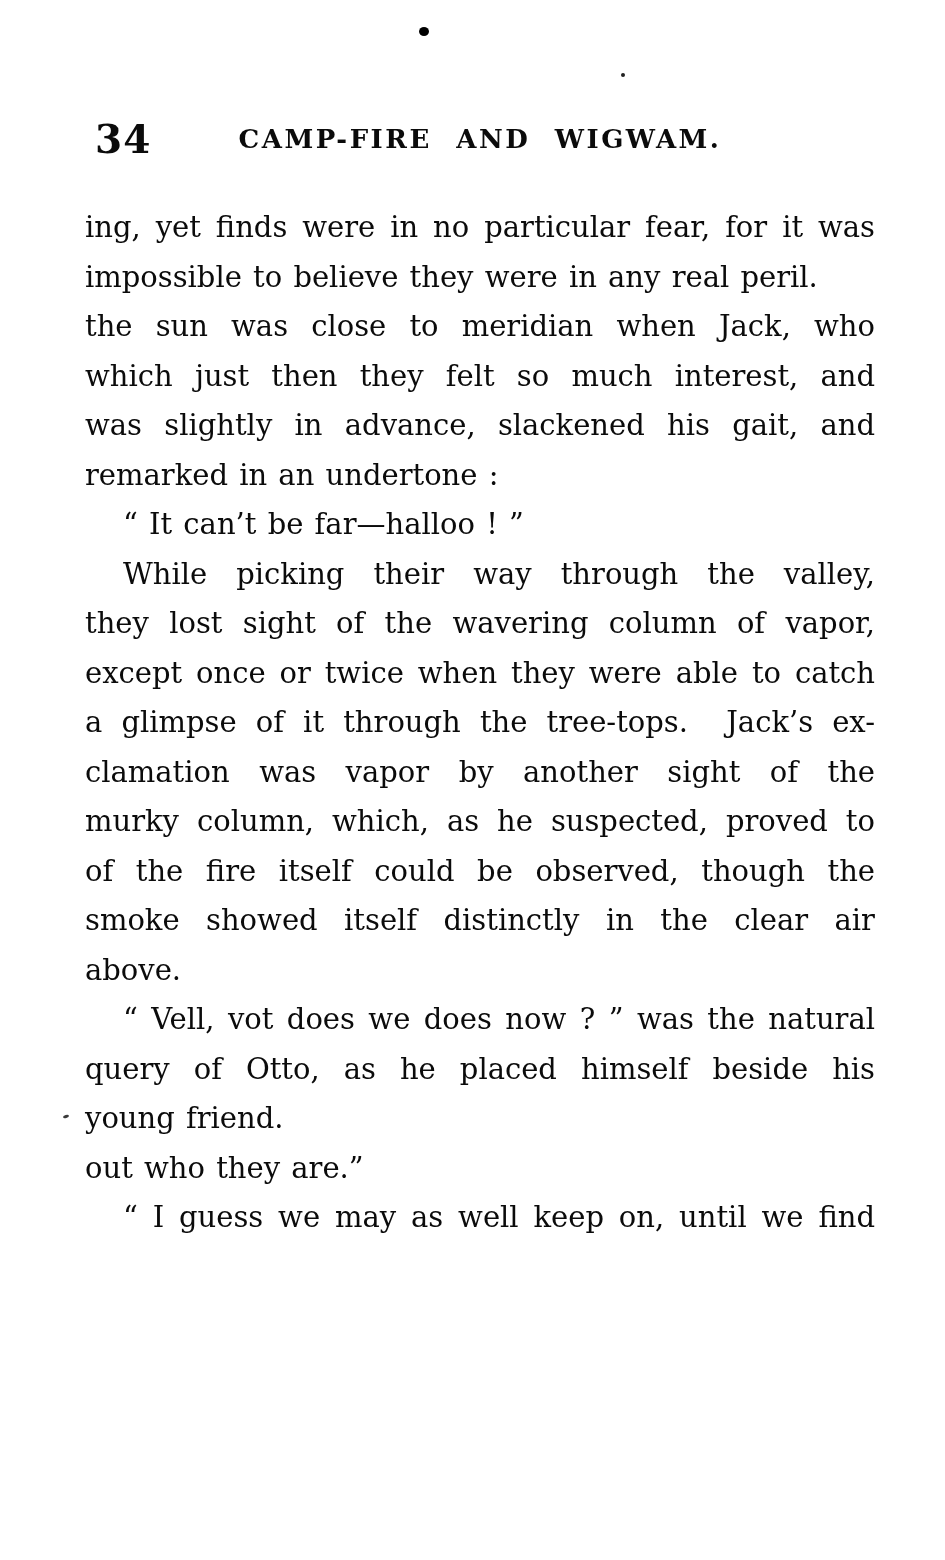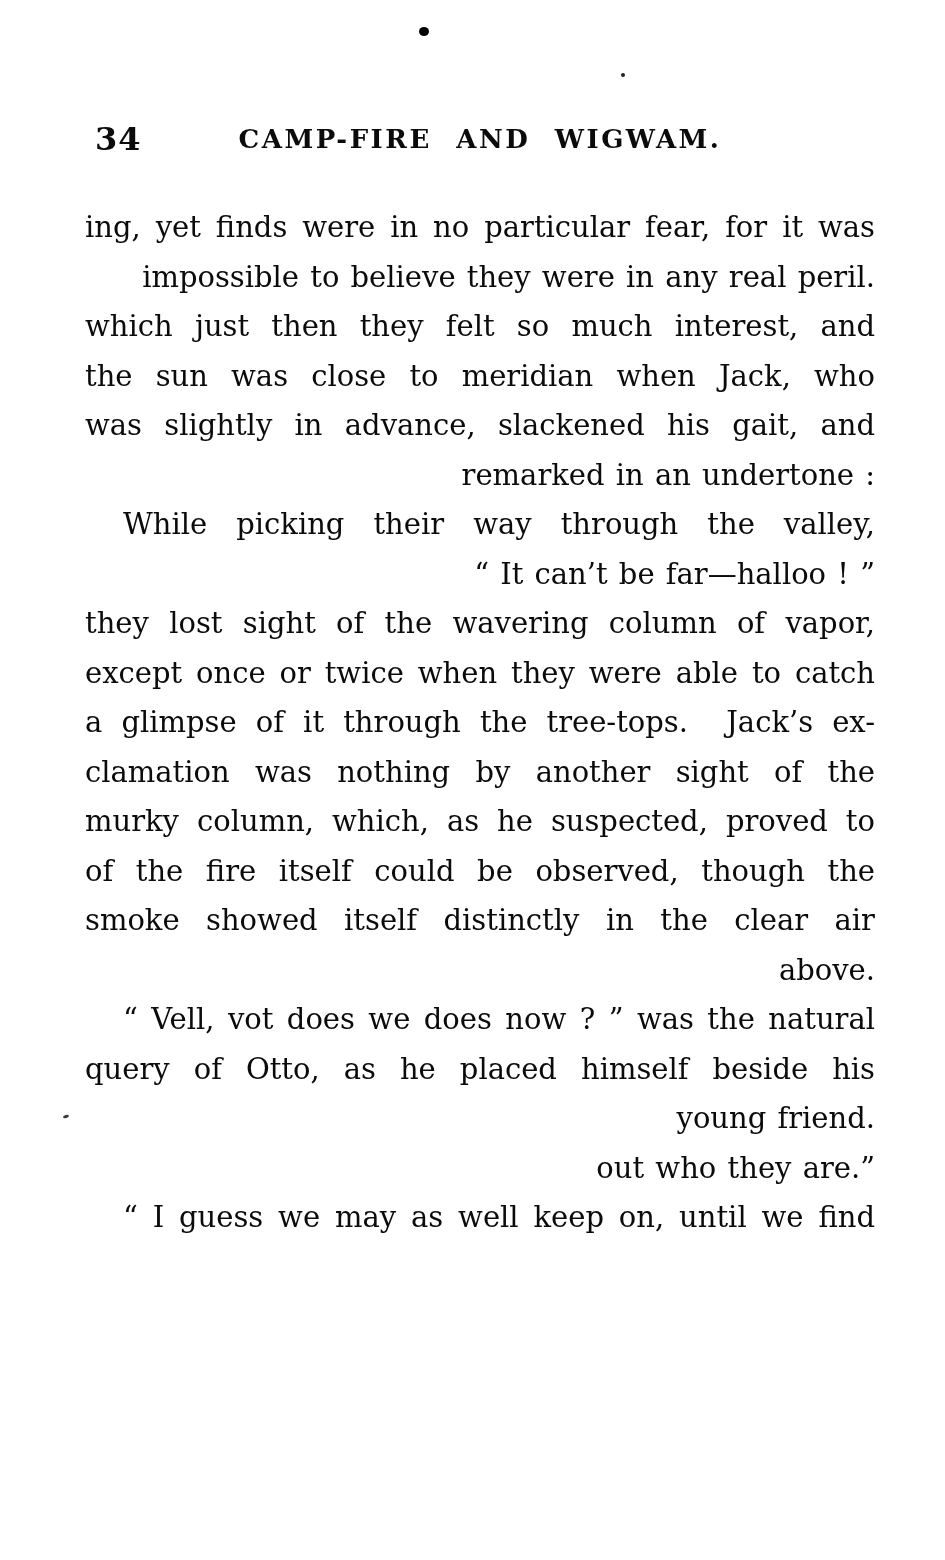--- a/index.html
+++ b/index.html
@@ -23,21 +23,21 @@
     left: 85px;
     top: 118px;
     width: 790px;
     height: 42px;
   }
   .page-number {
     position: absolute;
     left: 10px;
     top: 0;
     line-height: 42px;
-    font-size: 32px;
+    font-size: 39px;
     font-weight: bold;
     letter-spacing: 1px;
   }
   .running-title {
     position: absolute;
     left: 0;
     top: 0;
     width: 100%;
     line-height: 42px;
     text-align: center;
@@ -52,21 +52,21 @@
     position: absolute;
     left: 85px;
     top: 203px;
     width: 790px;
   }
   .line {
     height: 49.5px;
     line-height: 49.5px;
     font-size: 29px;
     white-space: normal;
-    text-align: right;
+    text-align: left;
     word-spacing: 2px;
   }
   .line.just {
     text-align: justify;
     text-align-last: justify;
   }
   .line.indent {
     padding-left: 38px;
   }
 
@@ -90,30 +90,30 @@
   <div class="speck speck-c"></div>
 
   <div class="page-header">
     <div class="running-title">CAMP-FIRE AND WIGWAM.</div>
     <div class="page-number">34</div>
   </div>
 
   <div class="page-text">
       <div class="line just">ing, yet finds were in no particular fear, for it was</div>
       <div class="line">impossible to believe they were in any real peril.</div>
+      <div class="line just">the sun was close to meridian when Jack, who</div>
       <div class="line just">which just then they felt so much interest, and</div>
-      <div class="line just">the sun was close to meridian when Jack, who</div>
       <div class="line just">was slightly in advance, slackened his gait, and</div>
       <div class="line">remarked in an undertone :</div>
+      <div class="line indent">“ It can’t be far—halloo ! ”</div>
       <div class="line just indent">While picking their way through the valley,</div>
-      <div class="line indent">“ It can’t be far—halloo ! ”</div>
       <div class="line just">they lost sight of the wavering column of vapor,</div>
       <div class="line just">except once or twice when they were able to catch</div>
       <div class="line just">a glimpse of it through the tree-tops. &nbsp;Jack’s ex-</div>
-      <div class="line just">clamation was nothing by another sight of the</div>
+      <div class="line just">clamation was vapor by another sight of the</div>
       <div class="line just">murky column, which, as he suspected, proved to</div>
       <div class="line just">of the fire itself could be observed, though the</div>
       <div class="line just">smoke showed itself distinctly in the clear air</div>
       <div class="line">above.</div>
       <div class="line just indent">“ Vell, vot does we does now ? ” was the natural</div>
       <div class="line just">query of Otto, as he placed himself beside his</div>
       <div class="line">young friend.</div>
       <div class="line">out who they are.”</div>
       <div class="line just indent">“ I guess we may as well keep on, until we find</div>
     </div>

